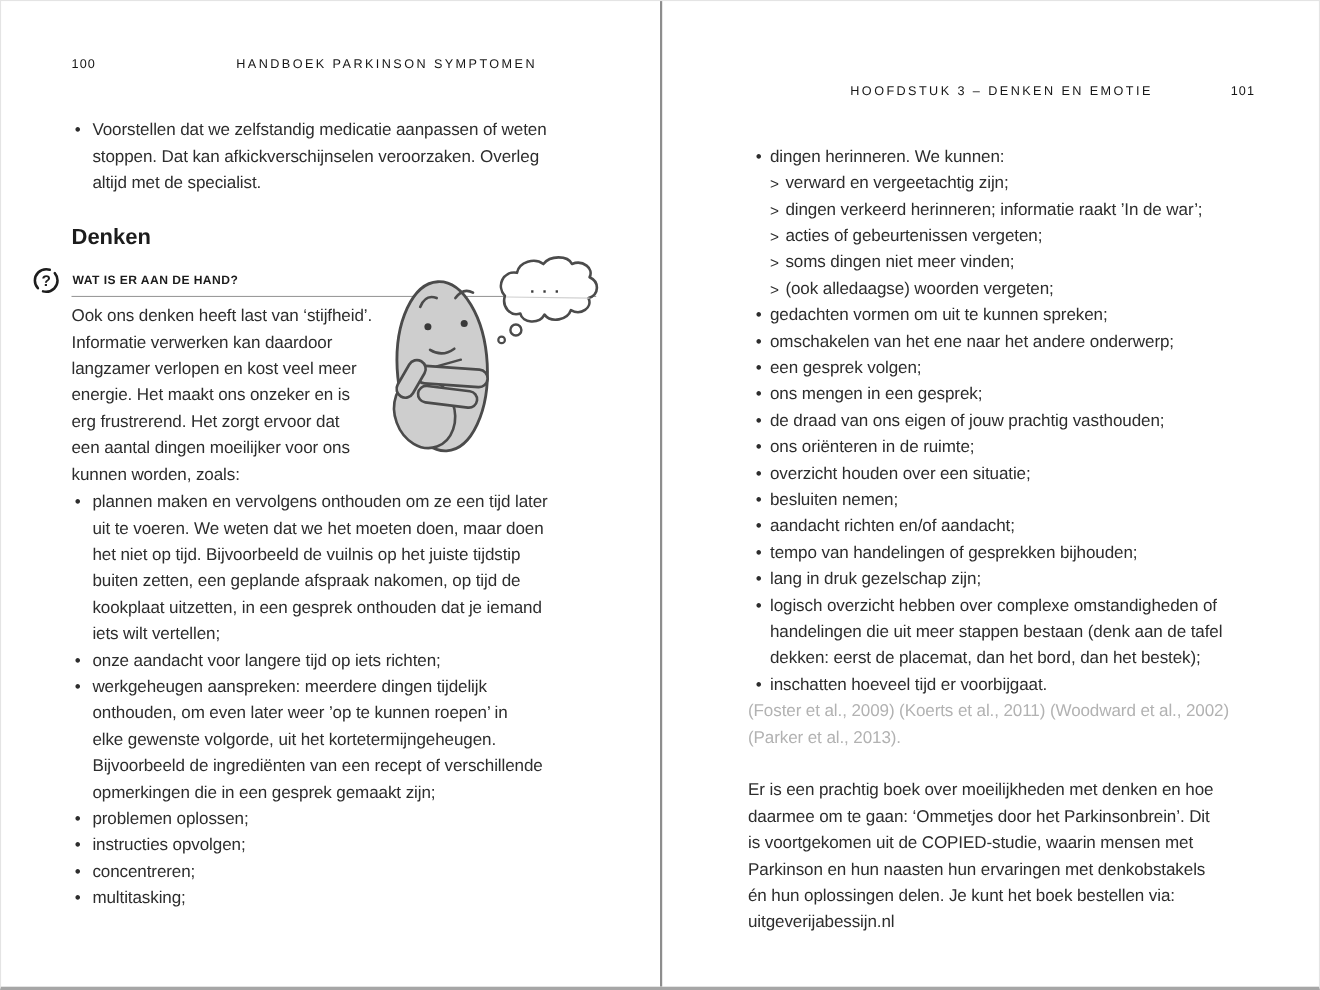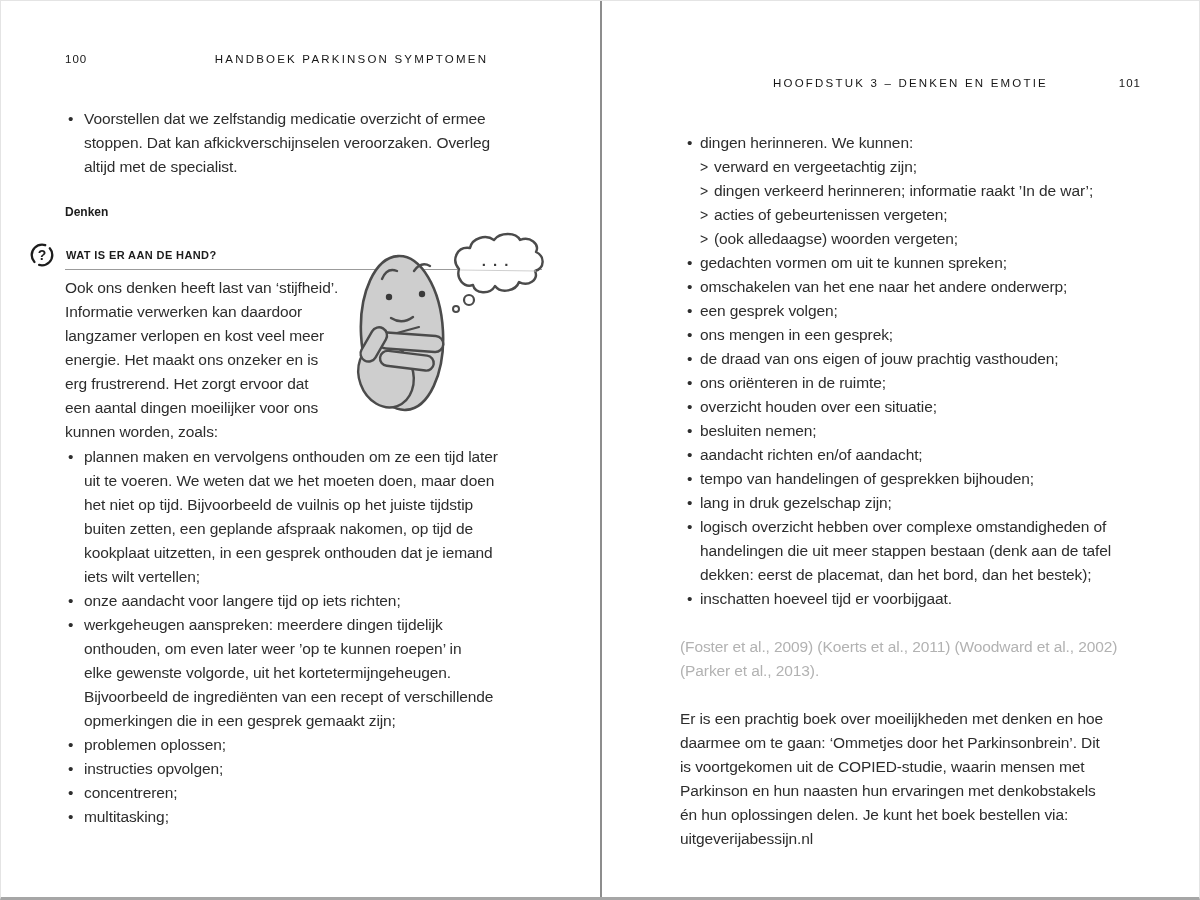--- a/index.html
+++ b/index.html
@@ -32,21 +32,21 @@
   .bullets > li { position:relative; line-height:24px; }
   .bullets > li > .li-text { white-space:pre-line; display:block; }
 
   
   .lp-list { position:absolute; left:64px; width:478px; }
   .lp-intro-list { top:106px; }
   .lp-main-list  { top:444px; }
   .lp-list > li { padding-left:19px; }
   .lp-list > li::before { content:"•"; position:absolute; left:3px; top:0; }
 
-  .lp-heading { position:absolute; top:204px; left:64px; font-size:12px; font-weight:bold; color:#1c1c1c; }
+  .lp-heading { position:absolute; top:204px; left:64px; font-size:20px; font-weight:bold; color:#1c1c1c; }
 
   .q-row { position:absolute; top:241px; left:28px; display:flex; align-items:center; gap:11px; }
   .q-title { font-size:11px; font-weight:bold; letter-spacing:0.4px; color:#1c1c1c; }
 
   .lp-rule { position:absolute; top:268px; left:64px; width:477px; height:1px; background:#9b9b9b; }
 
   .lp-par { position:absolute; top:275px; left:64px; }
 
   .illustration { position:absolute; top:228px; left:338px; }
 
@@ -68,21 +68,21 @@
 <div class="spread">
 
   <div class="page page-left">
     <div class="run-head">
       <span class="pagenum pagenum-left">100</span>
       <span class="run-title">HANDBOEK PARKINSON SYMPTOMEN</span>
     </div>
 
     <ul class="bullets lp-list lp-intro-list body-text">
       <li>
-        <span class="li-text">Voorstellen dat we zelfstandig medicatie overzicht of ermee
+        <span class="li-text">Voorstellen dat we zelfstandig medicatie aanpassen of weten
 stoppen. Dat kan afkickverschijnselen veroorzaken. Overleg
 altijd met de specialist.</span>
       </li>
     </ul>
 
     <h2 class="lp-heading">Denken</h2>
 
     <div class="q-row">
       <svg width="26" height="26" viewBox="0 0 26 26">
         <circle cx="13" cy="13" r="10.3" fill="none" stroke="#1d1d1d" stroke-width="2.3" stroke-dasharray="27 5.5" stroke-dashoffset="8" stroke-linecap="round"></circle>
@@ -190,20 +190,23 @@
           <li>
               <span class="li-text">verward en vergeetachtig zijn;</span>
             </li>
           <li>
               <span class="li-text">dingen verkeerd herinneren; informatie raakt ’In de war’;</span>
             </li>
           <li>
               <span class="li-text">acties of gebeurtenissen vergeten;</span>
             </li>
           <li>
+              <span class="li-text">soms dingen niet meer vinden;</span>
+            </li>
+          <li>
               <span class="li-text">(ook alledaagse) woorden vergeten;</span>
             </li>
         </ul>
       </li>
       <li>
           <span class="li-text">gedachten vormen om uit te kunnen spreken;</span>
         </li>
       <li>
           <span class="li-text">omschakelen van het ene naar het andere onderwerp;</span>
         </li>

